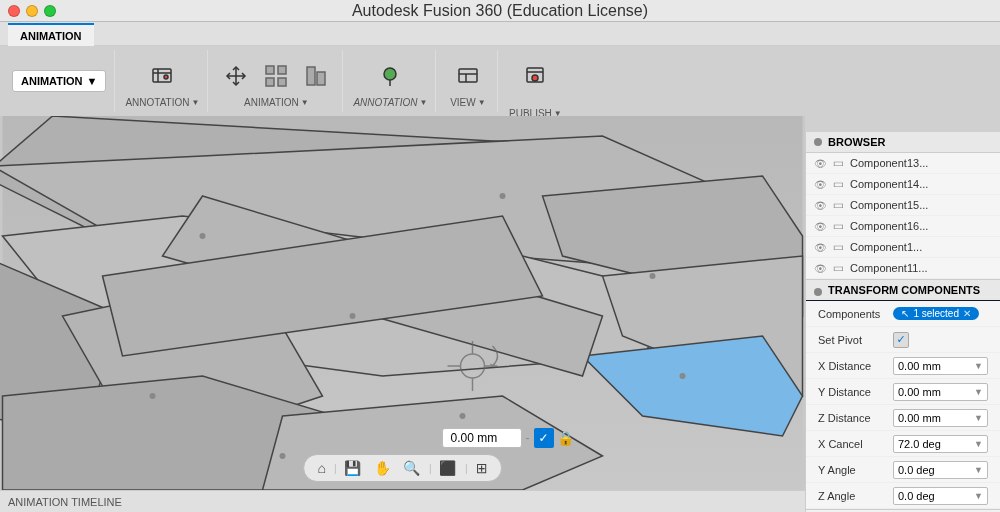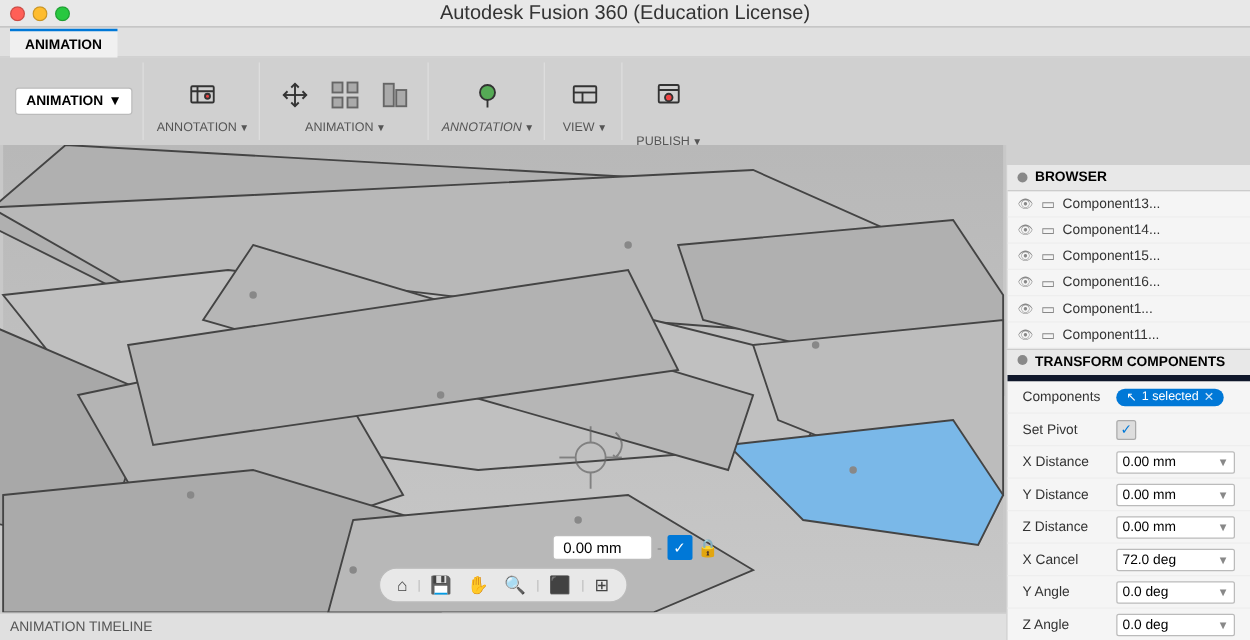--- a/index.html
+++ b/index.html
@@ -176,23 +176,23 @@
     .transform-panel {
       background: #f5f5f5;
       border-top: 1px solid #ccc;
       border-left: 1px solid #ccc;
     }
     .transform-header {
       background: #e8e8e8;
       padding: 4px 8px;
       font-size: 11px;
       font-weight: bold;
-      border-bottom: 5px solid #0f172a;
-      display: flex;
-      align-items: flex-start;
+      border-bottom: 1px solid #0f172a;
+      display: flex;
+      align-items: flex-end;
       gap: 6px;
     }
     .transform-row {
       display: flex;
       align-items: center;
       padding: 3px 12px;
       border-bottom: 1px solid #eee;
       min-height: 26px;
     }
     .transform-label {

